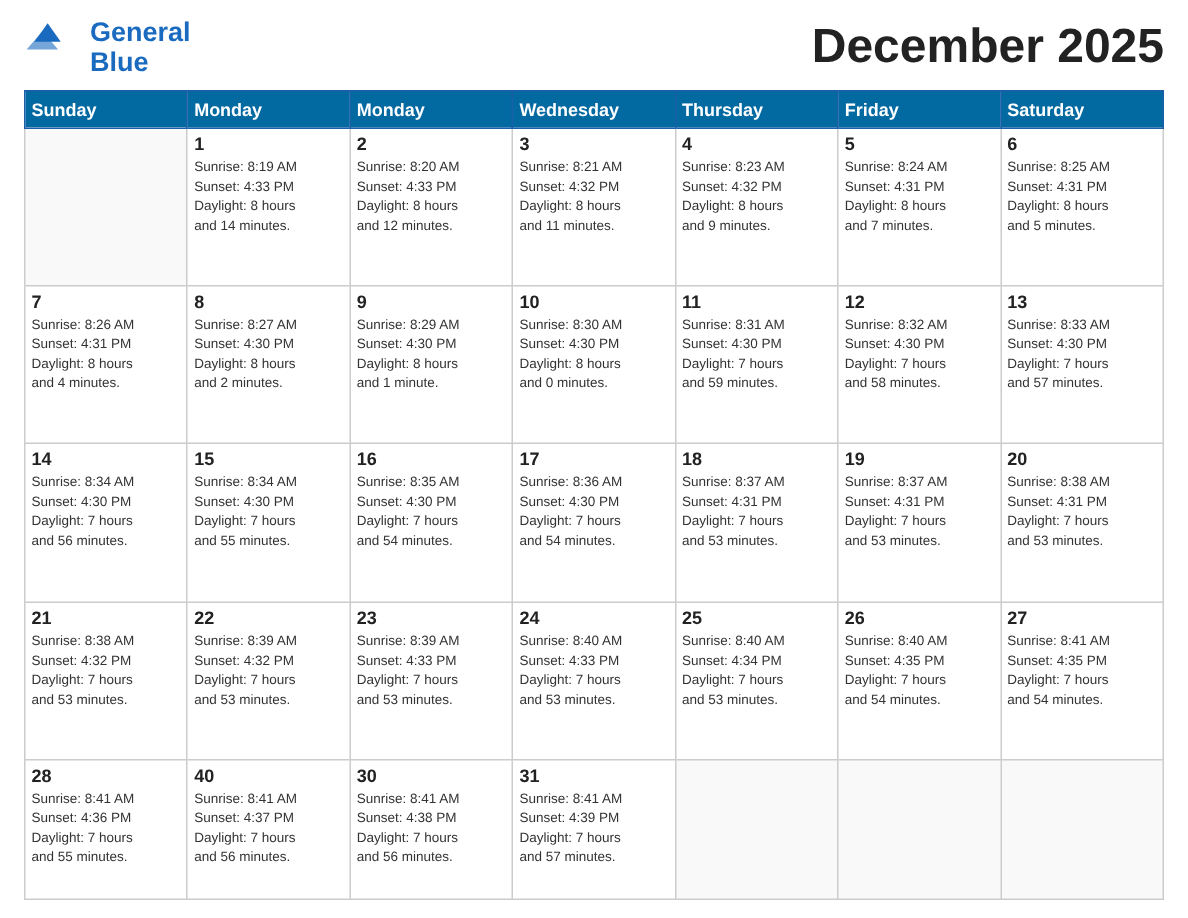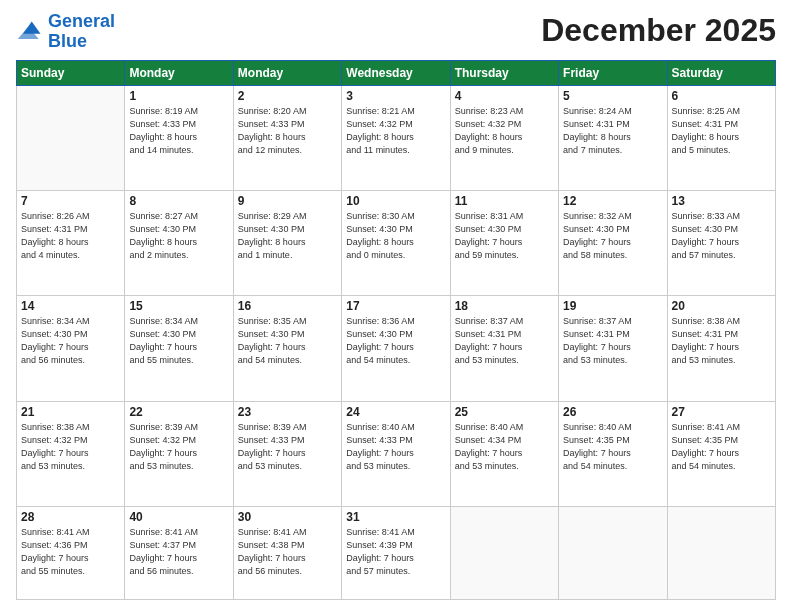--- a/index.html
+++ b/index.html
@@ -18,22 +18,21 @@
       flex-direction: column;
     }
     .header {
       display: flex;
       justify-content: space-between;
       align-items: flex-start;
       margin-bottom: 8px;
     }
     .logo {
       display: flex;
-      align-items: center;
-      gap: 4px;
+      gap: 16px;
     }
     .logo-text {
       font-size: 18px;
       font-weight: bold;
       color: #333;
       line-height: 1.1;
     }
     .logo-text span {
       color: #1a6bbf;
     }
@@ -55,21 +54,21 @@
       color: #444;
     }
     .calendar {
       flex: 1;
       border: 1px solid #ccc;
       border-collapse: collapse;
       width: 100%;
       table-layout: fixed;
     }
     .calendar th {
-      background-color: #15803d;
+      background-color: #0369a1;
       color: #fff;
       font-size: 12px;
       font-weight: bold;
       padding: 5px 4px;
       text-align: left;
       border: 1px solid #1a5fa8;
     }
     .calendar td {
       border: 1px solid #ccc;
       vertical-align: top;

